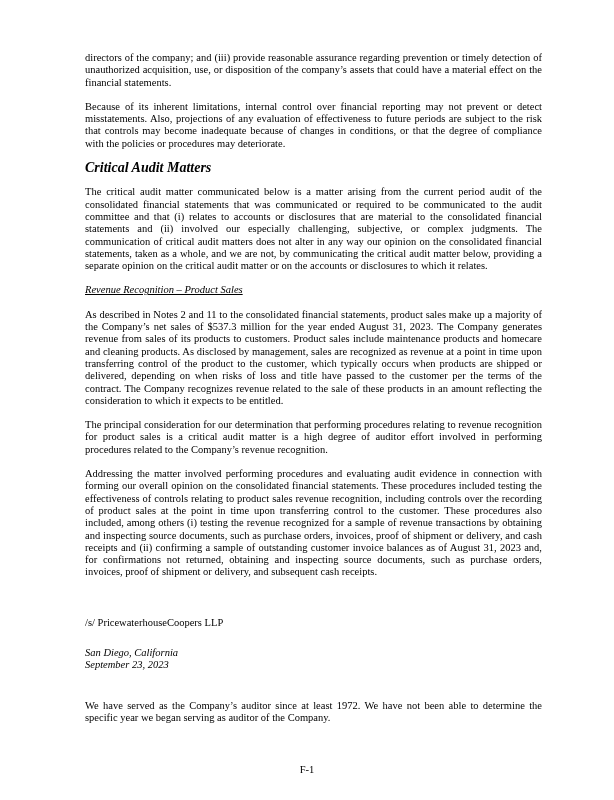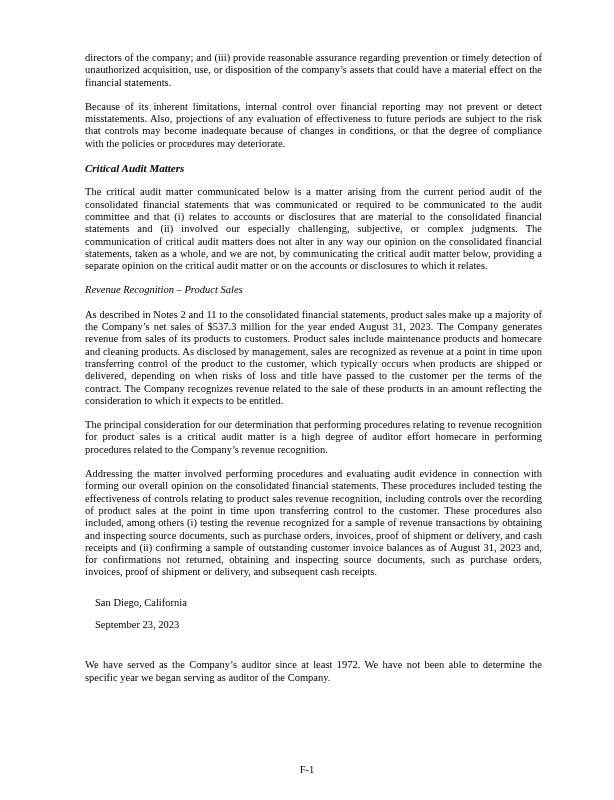--- a/index.html
+++ b/index.html
@@ -20,42 +20,44 @@
     line-height: 12.3px;
     color: #000000;
     overflow: hidden;
   }
   .para {
     margin: 0 0 12px 0;
     text-align: justify;
   }
   .heading-bold-italic {
     margin: 0 0 12px 0;
-    font-size: 11px;
+    font-size: 14px;
     font-weight: bold;
     font-style: italic;
     text-align: left;
   }
   .subheading-italic {
     margin: 0 0 12px 0;
     font-style: italic;
     text-align: left;
+    text-decoration: underline;
   }
   .signature-block {
     margin-top: 38px;
     margin-bottom: 0;
     text-align: left;
   }
   .address-block {
     margin-top: 18px;
     text-align: left;
   }
   .address-line {
-    margin: 10px;
+    margin: 0;
     text-align: left;
+    font-style: italic;
   }
   .tenure {
     margin-top: 28px;
   }
   .page-footer {
     position: absolute;
     left: 0;
     right: 0;
     bottom: 24px;
     text-align: center;
@@ -71,24 +73,25 @@
   <p class="para">Because of its inherent limitations, internal control over financial reporting may not prevent or detect misstatements. Also, projections of any evaluation of effectiveness to future periods are subject to the risk that controls may become inadequate because of changes in conditions, or that the degree of compliance with the policies or procedures may deteriorate.</p>
 
   <h3 class="heading-bold-italic">Critical Audit Matters</h3>
 
   <p class="para">The critical audit matter communicated below is a matter arising from the current period audit of the consolidated financial statements that was communicated or required to be communicated to the audit committee and that (i) relates to accounts or disclosures that are material to the consolidated financial statements and (ii) involved our especially challenging, subjective, or complex judgments. The communication of critical audit matters does not alter in any way our opinion on the consolidated financial statements, taken as a whole, and we are not, by communicating the critical audit matter below, providing a separate opinion on the critical audit matter or on the accounts or disclosures to which it relates.</p>
 
   <p class="subheading-italic">Revenue Recognition – Product Sales</p>
 
   <p class="para">As described in Notes 2 and 11 to the consolidated financial statements, product sales make up a majority of the Company’s net sales of $537.3 million for the year ended August 31, 2023. The Company generates revenue from sales of its products to customers. Product sales include maintenance products and homecare and cleaning products. As disclosed by management, sales are recognized as revenue at a point in time upon transferring control of the product to the customer, which typically occurs when products are shipped or delivered, depending on when risks of loss and title have passed to the customer per the terms of the contract. The Company recognizes revenue related to the sale of these products in an amount reflecting the consideration to which it expects to be entitled.</p>
 
-  <p class="para">The principal consideration for our determination that performing procedures relating to revenue recognition for product sales is a critical audit matter is a high degree of auditor effort homecare in performing procedures related to the Company’s revenue recognition.</p>
+  <p class="para">The principal consideration for our determination that performing procedures relating to revenue recognition for product sales is a critical audit matter is a high degree of auditor effort involved in performing procedures related to the Company’s revenue recognition.</p>
 
   <p class="para">Addressing the matter involved performing procedures and evaluating audit evidence in connection with forming our overall opinion on the consolidated financial statements. These procedures included testing the effectiveness of controls relating to product sales revenue recognition, including controls over the recording of product sales at the point in time upon transferring control to the customer. These procedures also included, among others (i) testing the revenue recognized for a sample of revenue transactions by obtaining and inspecting source documents, such as purchase orders, invoices, proof of shipment or delivery, and cash receipts and (ii) confirming a sample of outstanding customer invoice balances as of August 31, 2023 and, for confirmations not returned, obtaining and inspecting source documents, such as purchase orders, invoices, proof of shipment or delivery, and subsequent cash receipts.</p>
 
+  <p class="para signature-block">/s/ PricewaterhouseCoopers LLP</p>
 
   <div class="address-block">
     <p class="address-line">San Diego, California</p>
     <p class="address-line">September 23, 2023</p>
   </div>
 
   <p class="para tenure">We have served as the Company’s auditor since at least 1972. We have not been able to determine the specific year we began serving as auditor of the Company.</p>
 
   <div class="page-footer">
     <span>F-1</span>

